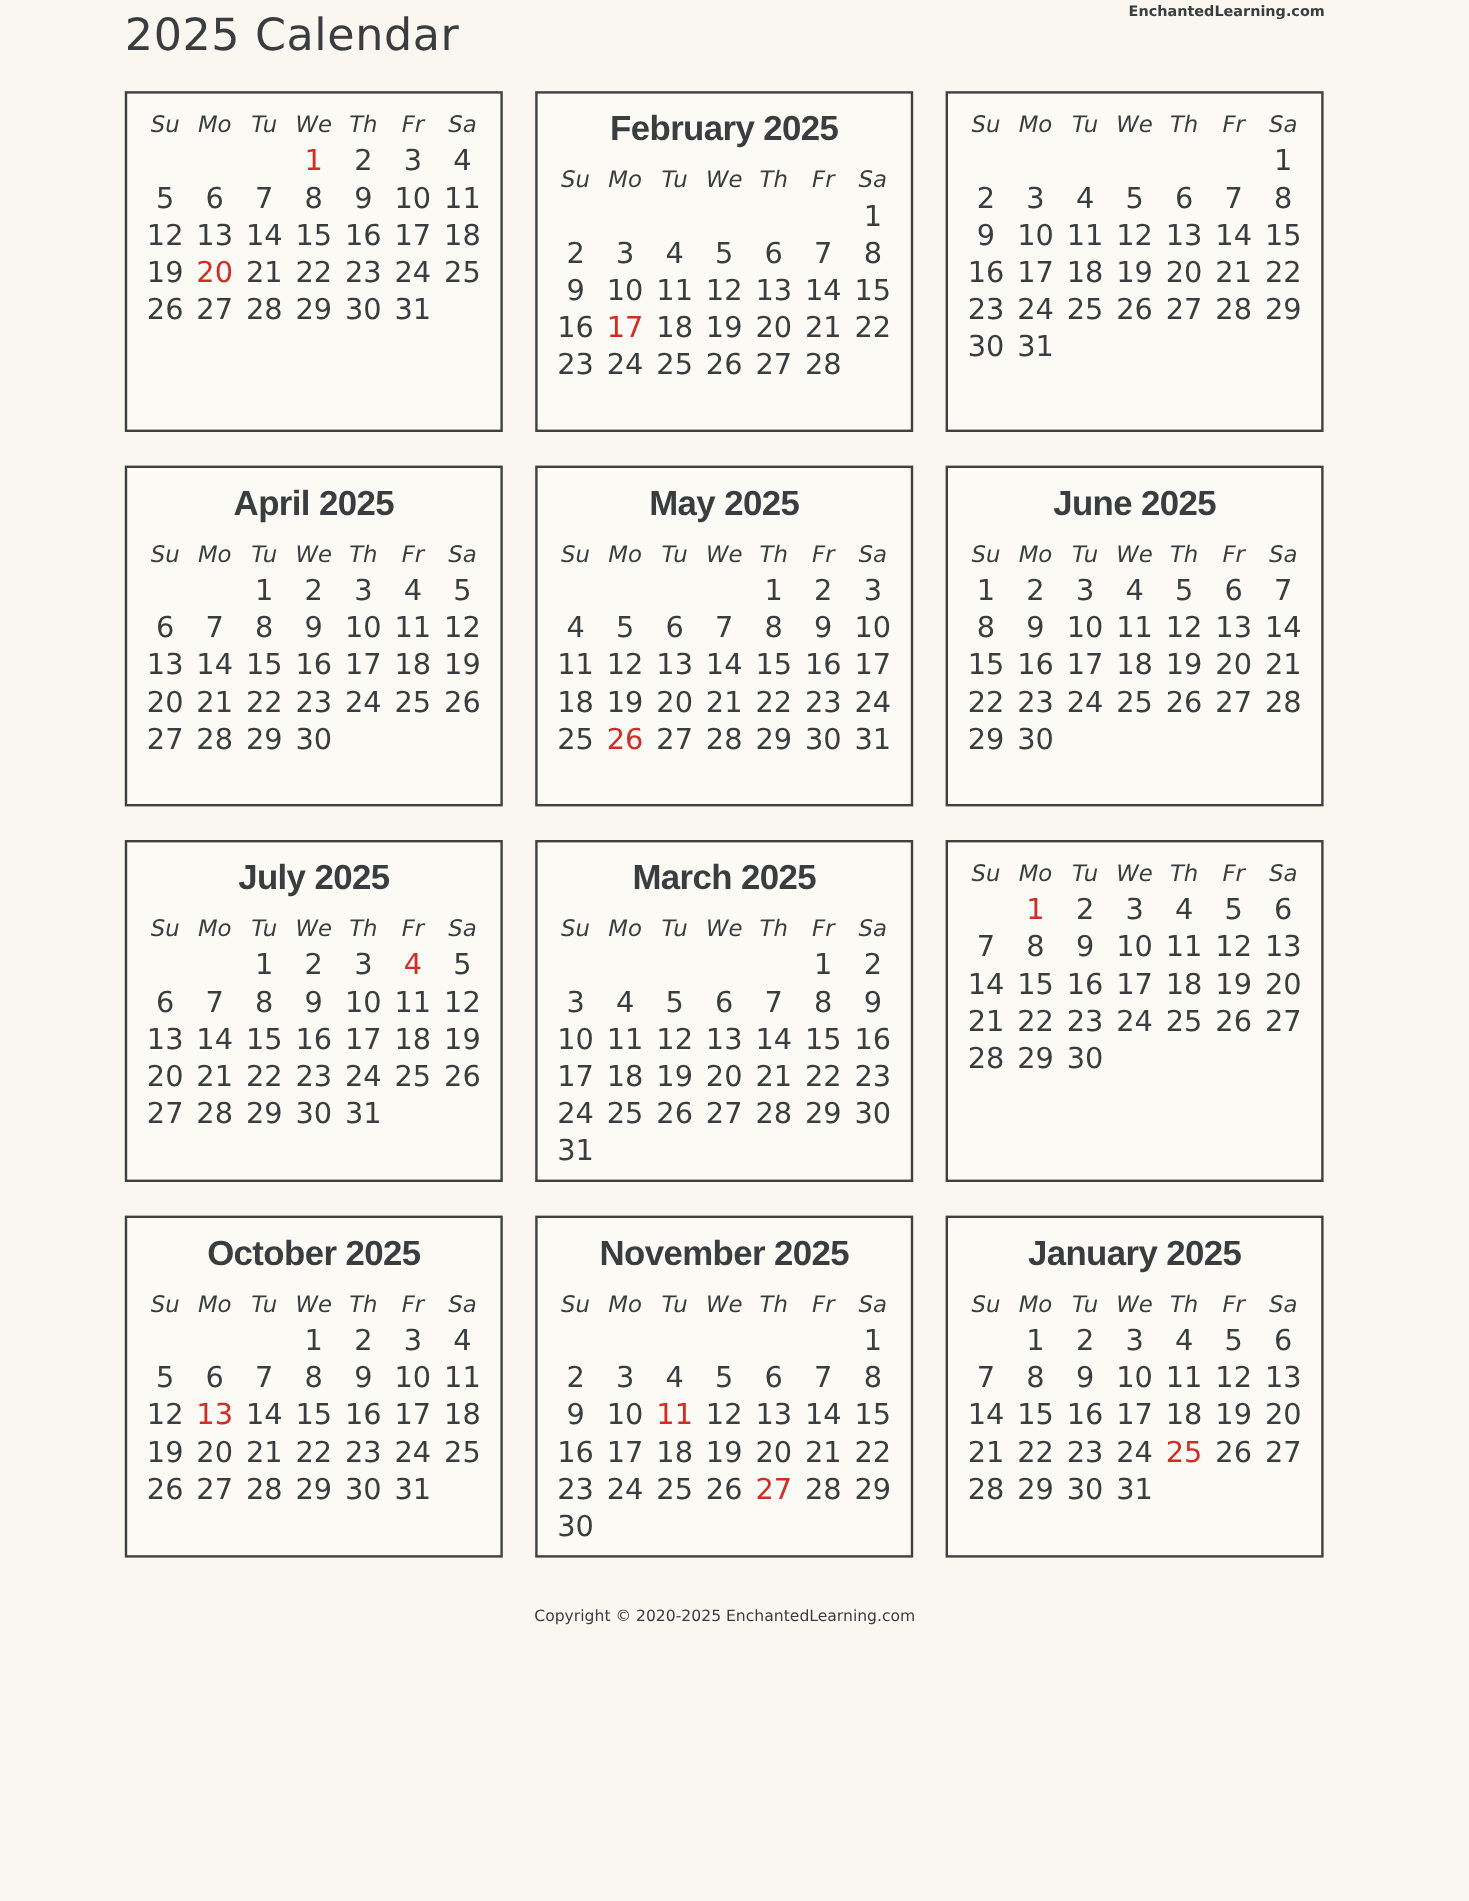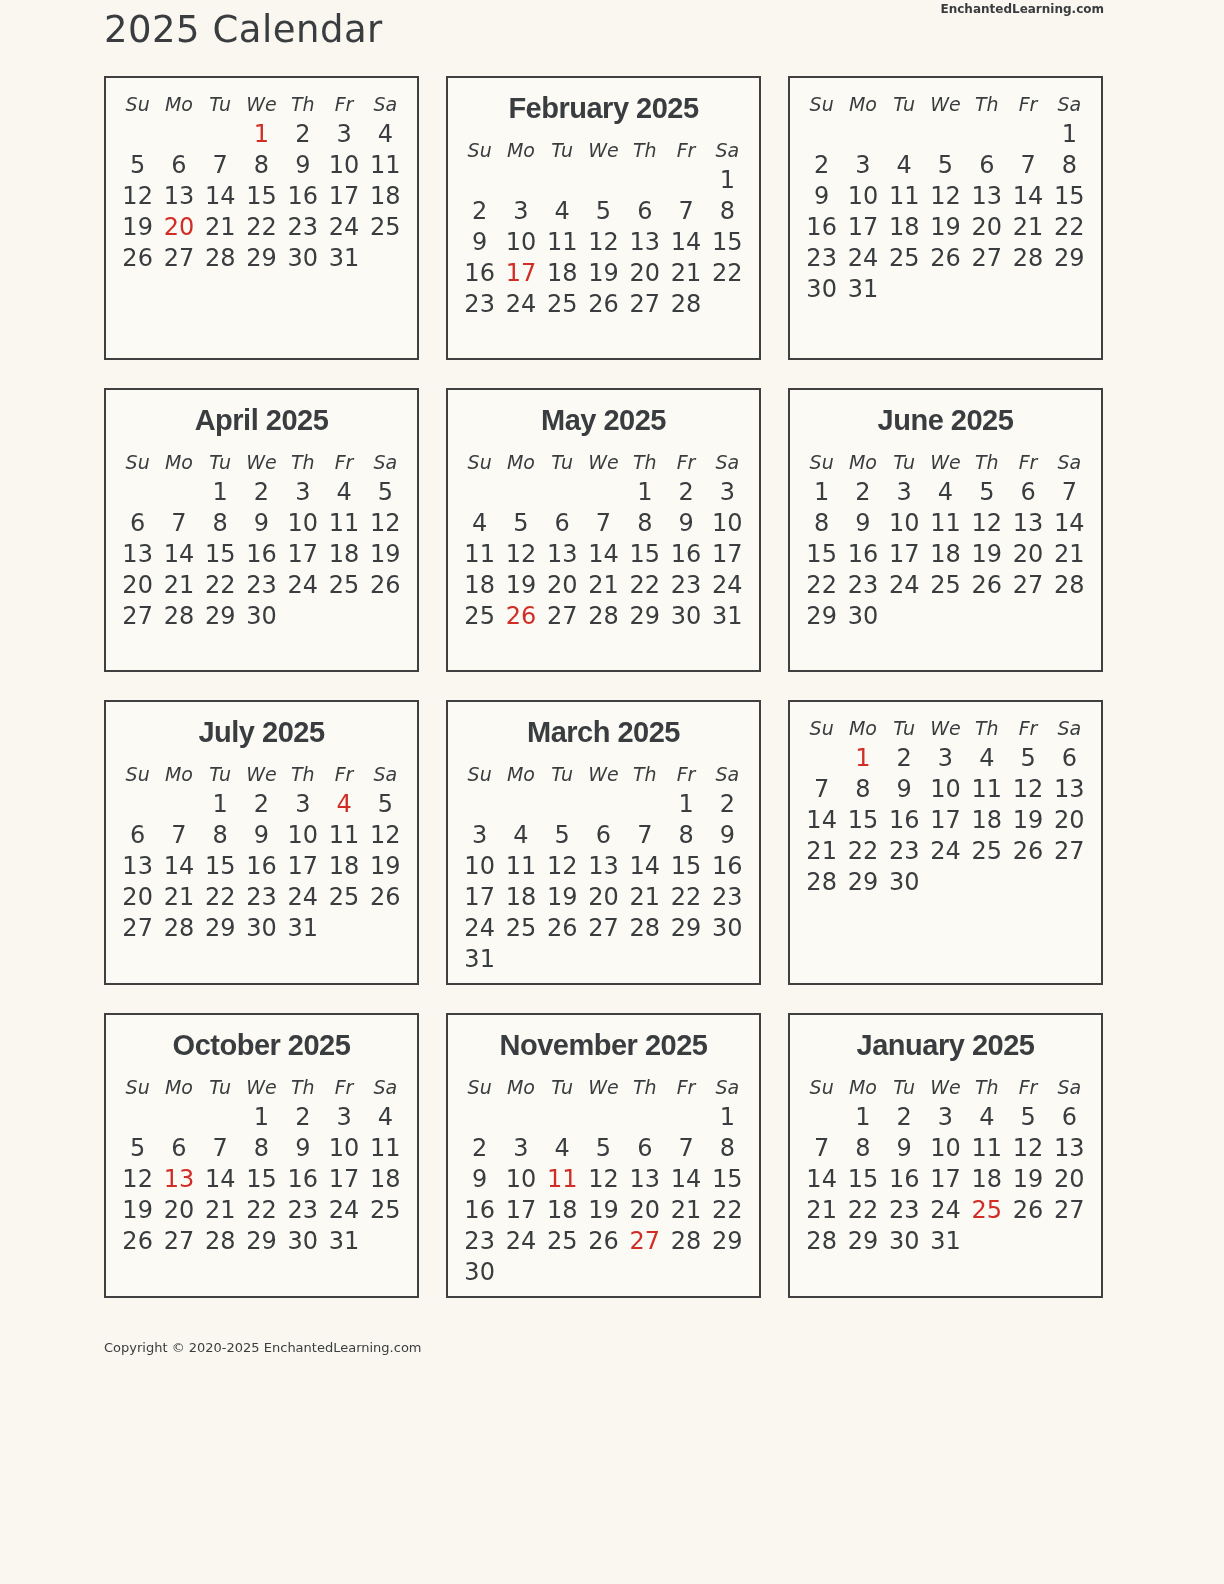--- a/index.html
+++ b/index.html
@@ -74,21 +74,21 @@
     font-size:19px;
     text-align:center;
   }
   .day{
     font-size:24px;
     text-align:center;
   }
   .day.red{color:var(--red);}
   .footer{
     margin-top:42px;
-    text-align:left;
+    text-align:center;
     font-size:13px;
   }
 </style>
 </head>
 <body>
 
 <div class="page">
   <div class="header">
     <div class="page-title">2025 Calendar</div>
     <div class="site-name">EnchantedLearning.com</div>

